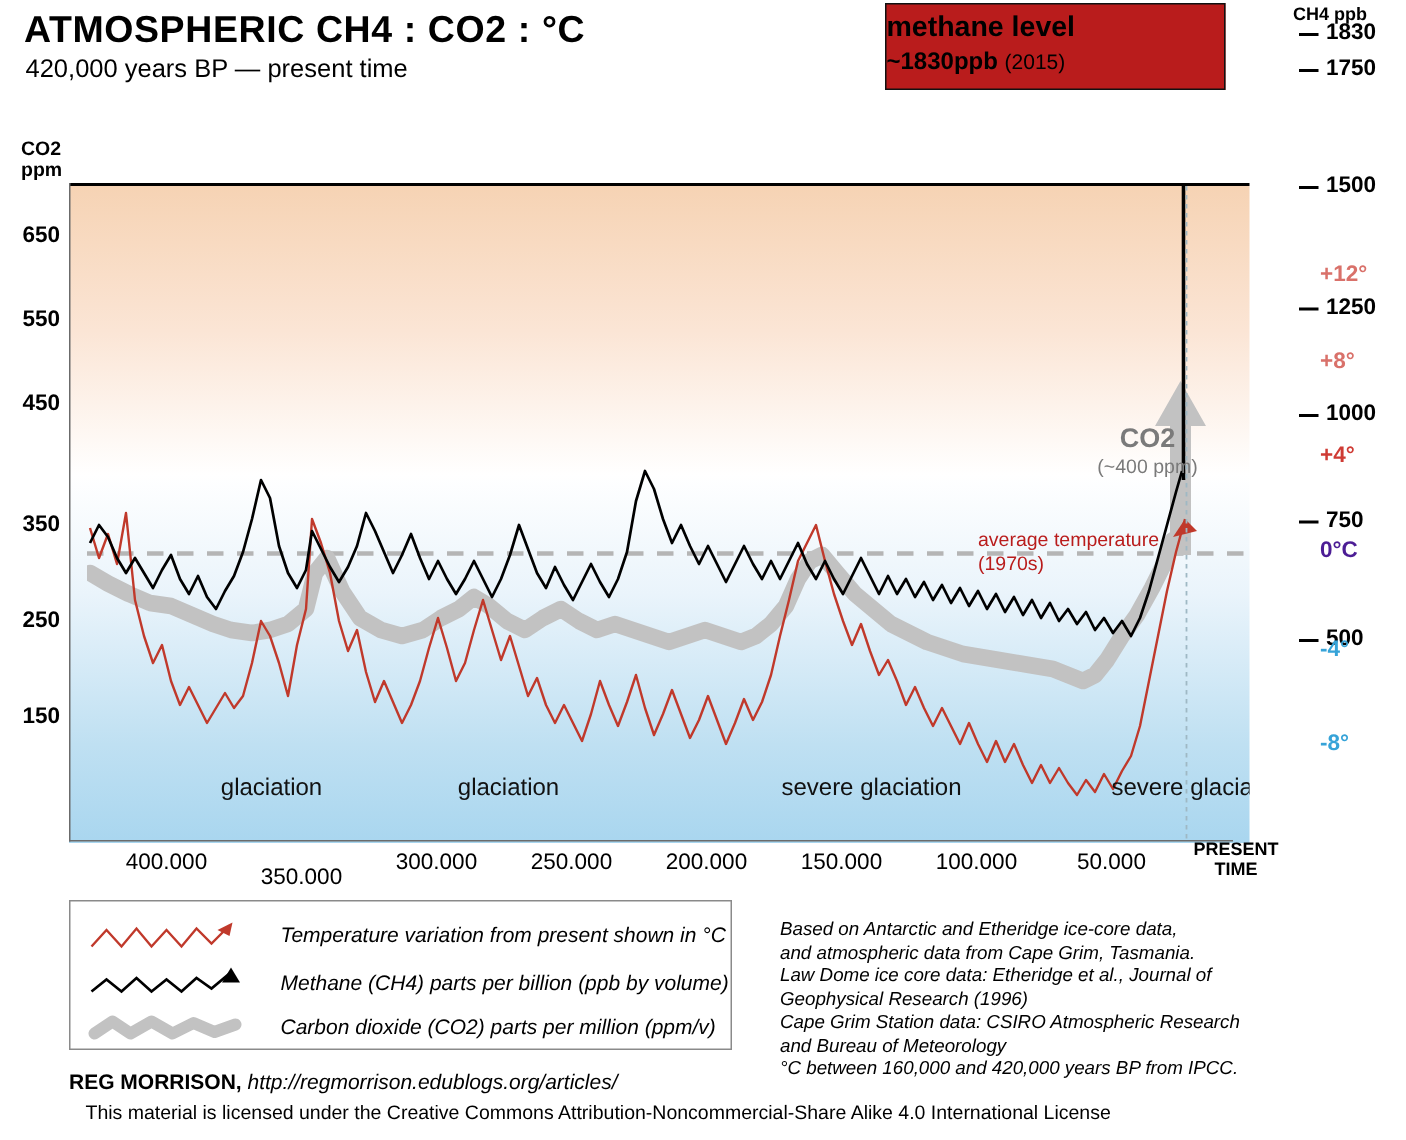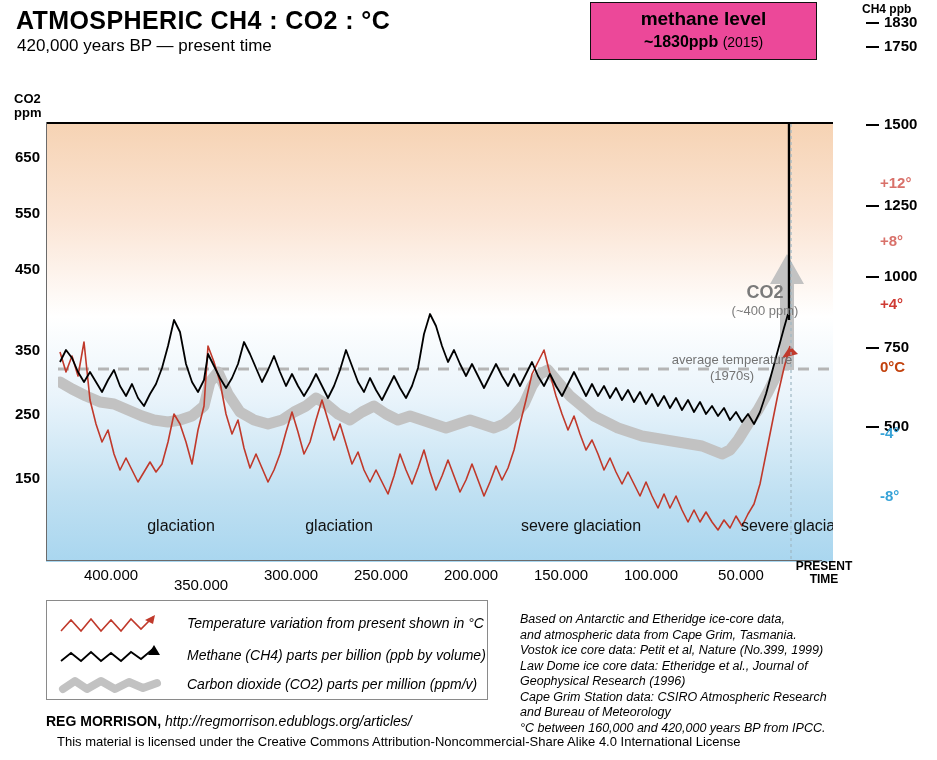--- a/index.html
+++ b/index.html
@@ -19,22 +19,21 @@
     font-size:25px;font-weight:bold;letter-spacing:0.4px;
   }
   #subtitle{
     left:17px;top:36px;
     font-size:17px;
   }
 
   
   #methane-box{
     left:590px;top:2px;width:225px;height:56px;
-    background:#ec4899;border:1.5px solid #111;
-    text-align:center;
+    background:#b91c1c;border:1.5px solid #111;
   }
   #methane-title{font-size:19px;font-weight:bold;margin-top:5px;}
   #methane-value{font-size:16px;margin-top:3px;}
   #methane-value b{font-weight:bold;}
   #methane-year{font-size:14px;}
 
   
   #plot{
     left:46px;top:122px;width:775px;height:438px;
     border-top:2.5px solid #000;
@@ -85,21 +84,21 @@
   
   .glaciation{
     font-size:16px;text-align:center;width:150px;color:#111;line-height:19px;
   }
   #co2-annot{
     left:700px;top:282px;width:130px;text-align:center;color:#7a7a7a;
   }
   #co2-annot .big{font-size:18px;font-weight:bold;}
   #co2-annot .small{font-size:13px;}
   #avgtemp{
-    left:652px;top:352px;width:160px;text-align:center;color:#737373;font-size:13px;line-height:16px;
+    left:652px;top:352px;width:160px;text-align:left;color:#b91c1c;font-size:13px;line-height:16px;
   }
 
   
   #legend{
     left:46px;top:600px;width:440px;height:98px;
     border:1px solid #8a8a8a;
   }
   .legend-row{position:absolute;font-size:14px;font-style:italic;}
   .legend-text{left:130px;}
 
@@ -150,21 +149,21 @@
 <div class="abs tickmark" style="top:276px;"></div>
 <div class="abs ytick-right" style="top:267px;">1000</div>
 <div class="abs tickmark" style="top:347px;"></div>
 <div class="abs ytick-right" style="top:338px;text-align:center;">750</div>
 <div class="abs tickmark" style="top:426px;"></div>
 <div class="abs ytick-right" style="top:417px;">500</div>
 
 <div class="abs temp-tick" style="top:174px;color:#d9716a;">+12°</div>
 <div class="abs temp-tick" style="top:232px;color:#d9716a;">+8°</div>
 <div class="abs temp-tick" style="top:295px;color:#cf3b34;">+4°</div>
-<div class="abs temp-tick" style="top:358px;color:#c2410c;">0°C</div>
+<div class="abs temp-tick" style="top:358px;color:#4c1d95;">0°C</div>
 <div class="abs temp-tick" style="top:424px;color:#36a3d8;">-4°</div>
 <div class="abs temp-tick" style="top:487px;color:#36a3d8;">-8°</div>
 
 <div class="abs" id="plot">
   <svg width="775" height="438" viewBox="0 0 775 438">
 
     <line x1="0" y1="245" x2="775" y2="245" stroke="#b5b5b5" stroke-width="3" stroke-dasharray="11,9"></line>
 
     <polyline fill="none" stroke="#c2c2c2" stroke-width="11" stroke-linejoin="round" stroke-linecap="round" points="2,258 14,265 28,272 42,278 56,280 70,286 84,292 96,296 110,298 122,296 134,292 146,282 152,258 160,248 170,270 182,288 196,296 210,300 224,296 236,288 248,282 258,274 268,280 280,290 292,296 304,288 316,282 328,290 340,296 352,292 364,296 376,300 388,304 400,300 412,296 424,300 436,304 446,300 456,292 466,280 474,262 482,250 490,246 500,258 512,272 524,282 536,292 548,298 560,304 572,308 584,312 596,314 608,316 620,318 632,320 644,322 654,326 664,330 672,326 680,316 690,300 700,286 710,268 718,252 724,236"></polyline>
 
@@ -235,19 +234,18 @@
 
 <div class="abs" id="author">
   <b>REG MORRISON,</b>
   <i>http://regmorrison.edublogs.org/articles/</i>
 </div>
 <div class="abs" id="license">This material is licensed under the Creative Commons Attribution-Noncommercial-Share Alike 4.0 International License</div>
 
 <div class="abs" id="sources">
   <div>Based on Antarctic and Etheridge ice-core data,</div>
   <div>and atmospheric data from Cape Grim, Tasmania.</div>
-  <div>Vostok ice core data: Petit et al, Nature (No.399, 1999)</div>
   <div>Law Dome ice core data: Etheridge et al., Journal of</div>
   <div>Geophysical Research (1996)</div>
   <div>Cape Grim Station data: CSIRO Atmospheric Research</div>
   <div>and Bureau of Meteorology</div>
   <div>°C between 160,000 and 420,000 years BP from IPCC.</div>
 </div>
 
 </body></html>

